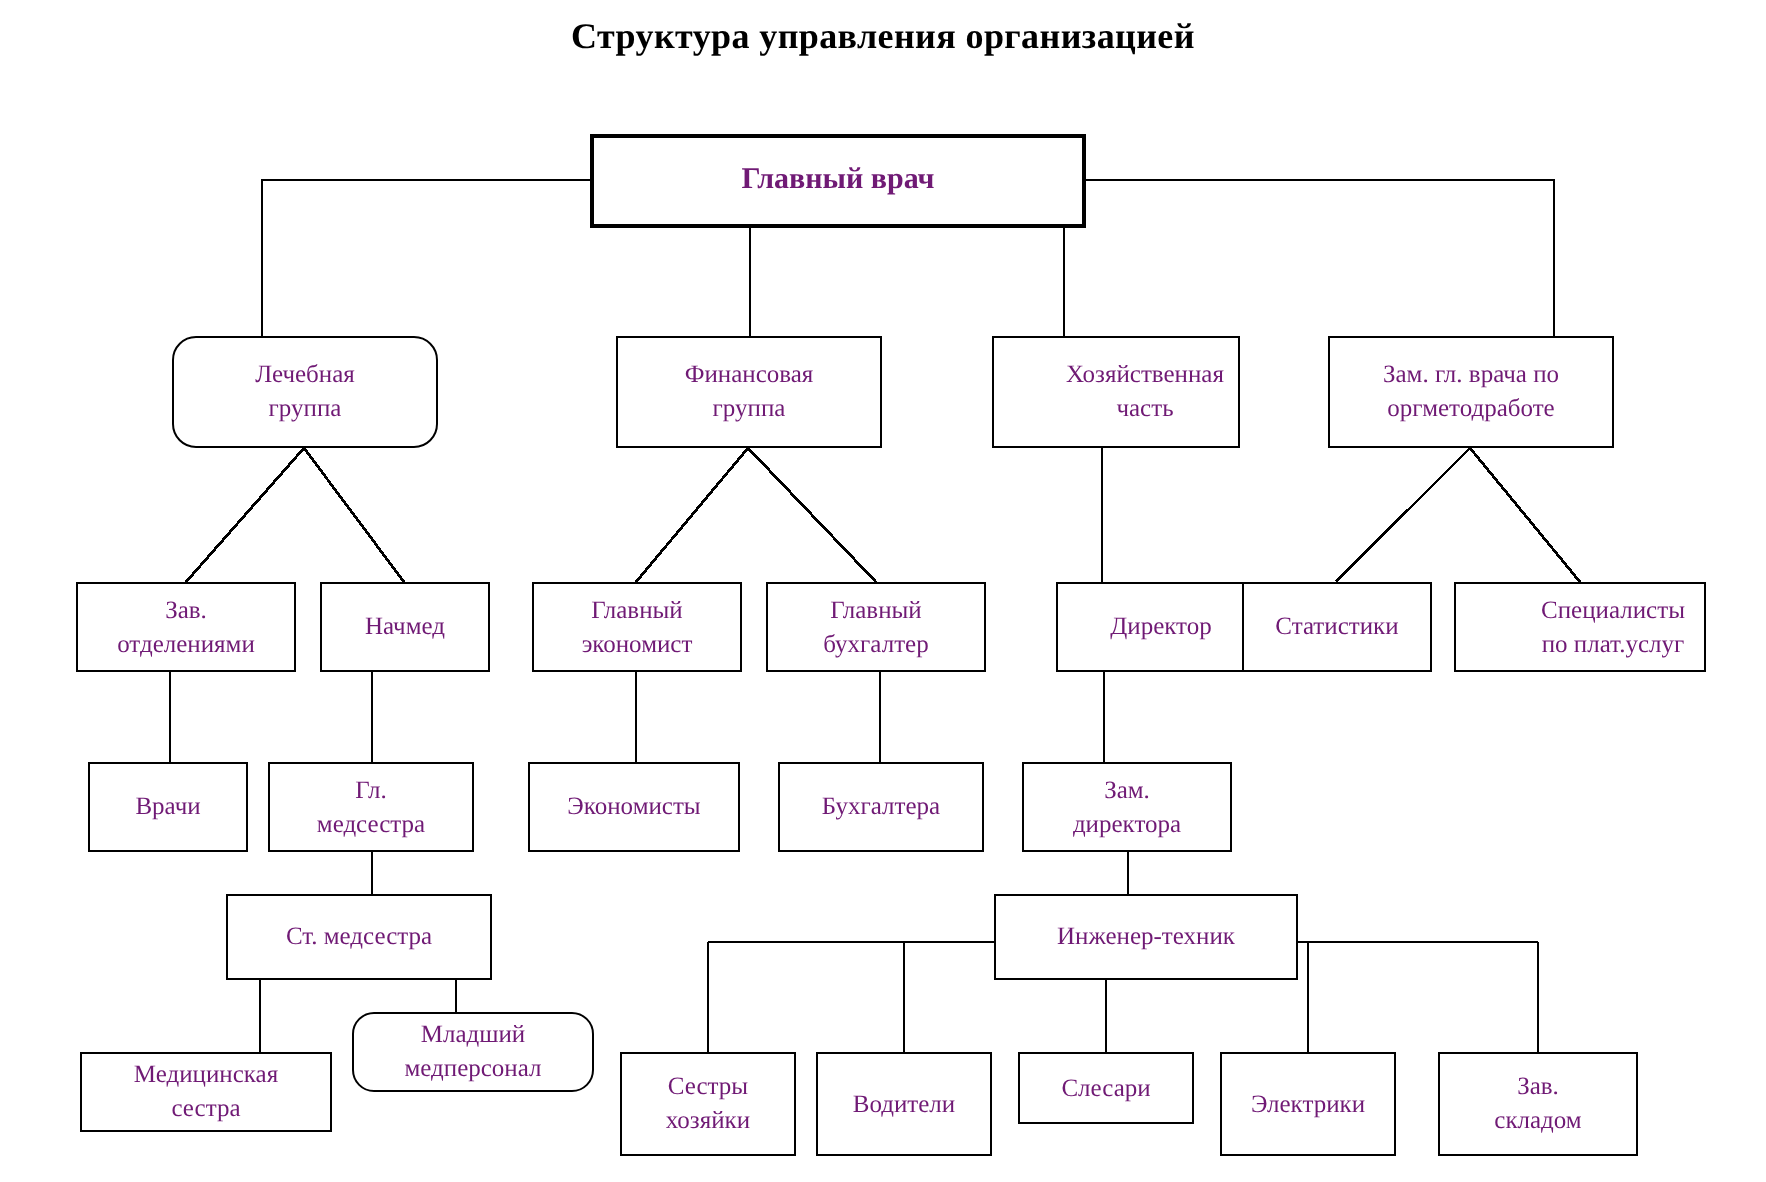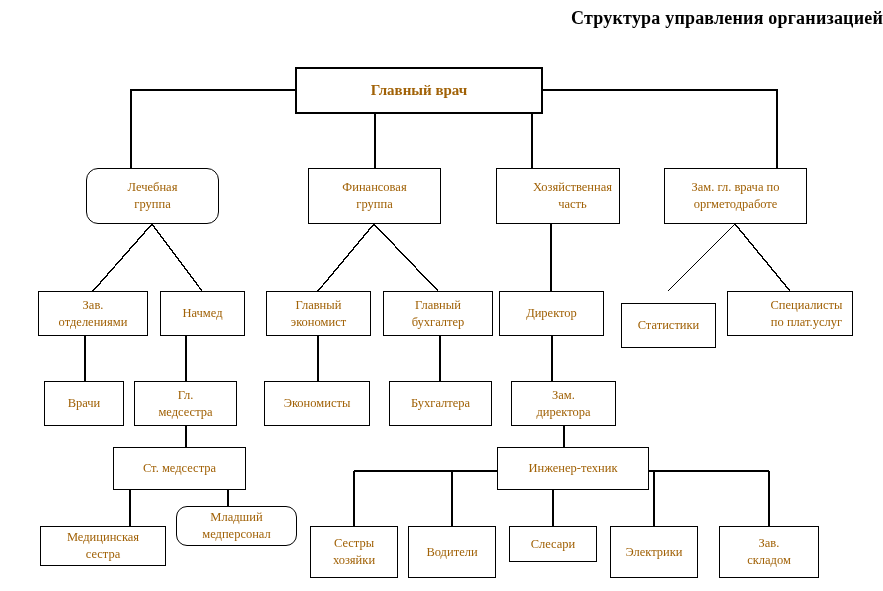--- a/index.html
+++ b/index.html
@@ -14,41 +14,41 @@
     height: 591px;
     background: #ffffff;
     overflow: hidden;
     font-family: "Liberation Serif", "DejaVu Serif", serif;
   }
   #title {
     position: absolute;
     left: 0;
     top: 8px;
     width: 883px;
-    text-align: right;
+    text-align: center;
     font-family: "Liberation Serif", "DejaVu Serif", serif;
     font-weight: bold;
     font-size: 18px;
     color: #000000;
     letter-spacing: 0.2px;
   }
   #edges {
     position: absolute;
     left: 0;
     top: 0;
     width: 883px;
     height: 591px;
     pointer-events: none;
   }
   .node {
     position: absolute;
     box-sizing: border-box;
     border: 1px solid #000000;
     background: #ffffff;
-    color: #a16207;
+    color: #701a75;
     display: flex;
     align-items: center;
     justify-content: center;
     text-align: center;
     font-family: "Liberation Serif", "DejaVu Serif", serif;
     font-size: 12.5px;
     line-height: 1.35;
     padding: 2px 3px;
     white-space: pre-line;
   }
@@ -122,22 +122,22 @@
 часть</div>
       <div class="node" style="left: 664px; top: 168px; width: 143px; height: 56px;">Зам. гл. врача по
 оргметодработе</div>
       <div class="node" style="left: 38px; top: 291px; width: 110px; height: 45px;">Зав.
 отделениями</div>
       <div class="node" style="left: 160px; top: 291px; width: 85px; height: 45px;">Начмед</div>
       <div class="node" style="left: 266px; top: 291px; width: 105px; height: 45px;">Главный
 экономист</div>
       <div class="node" style="left: 383px; top: 291px; width: 110px; height: 45px;">Главный
 бухгалтер</div>
-      <div class="node" style="left: 499px; top: 291px; width: 105px; height: 45px;">Директор</div>
-      <div class="node" style="left: 621px; top: 291px; width: 95px; height: 45px; margin-top: 12px;">Статистики</div>
+      <div class="node" style="left: 528px; top: 291px; width: 105px; height: 45px;">Директор</div>
+      <div class="node" style="left: 621px; top: 291px; width: 95px; height: 45px;">Статистики</div>
       <div class="node" style="left: 727px; top: 291px; width: 126px; height: 45px; padding-left: 36px;">Специалисты
 по плат.услуг</div>
       <div class="node" style="left: 44px; top: 381px; width: 80px; height: 45px;">Врачи</div>
       <div class="node" style="left: 134px; top: 381px; width: 103px; height: 45px;">Гл.
 медсестра</div>
       <div class="node" style="left: 264px; top: 381px; width: 106px; height: 45px;">Экономисты</div>
       <div class="node" style="left: 389px; top: 381px; width: 103px; height: 45px;">Бухгалтера</div>
       <div class="node" style="left: 511px; top: 381px; width: 105px; height: 45px;">Зам.
 директора</div>
       <div class="node" style="left: 113px; top: 447px; width: 133px; height: 43px;">Ст. медсестра</div>

